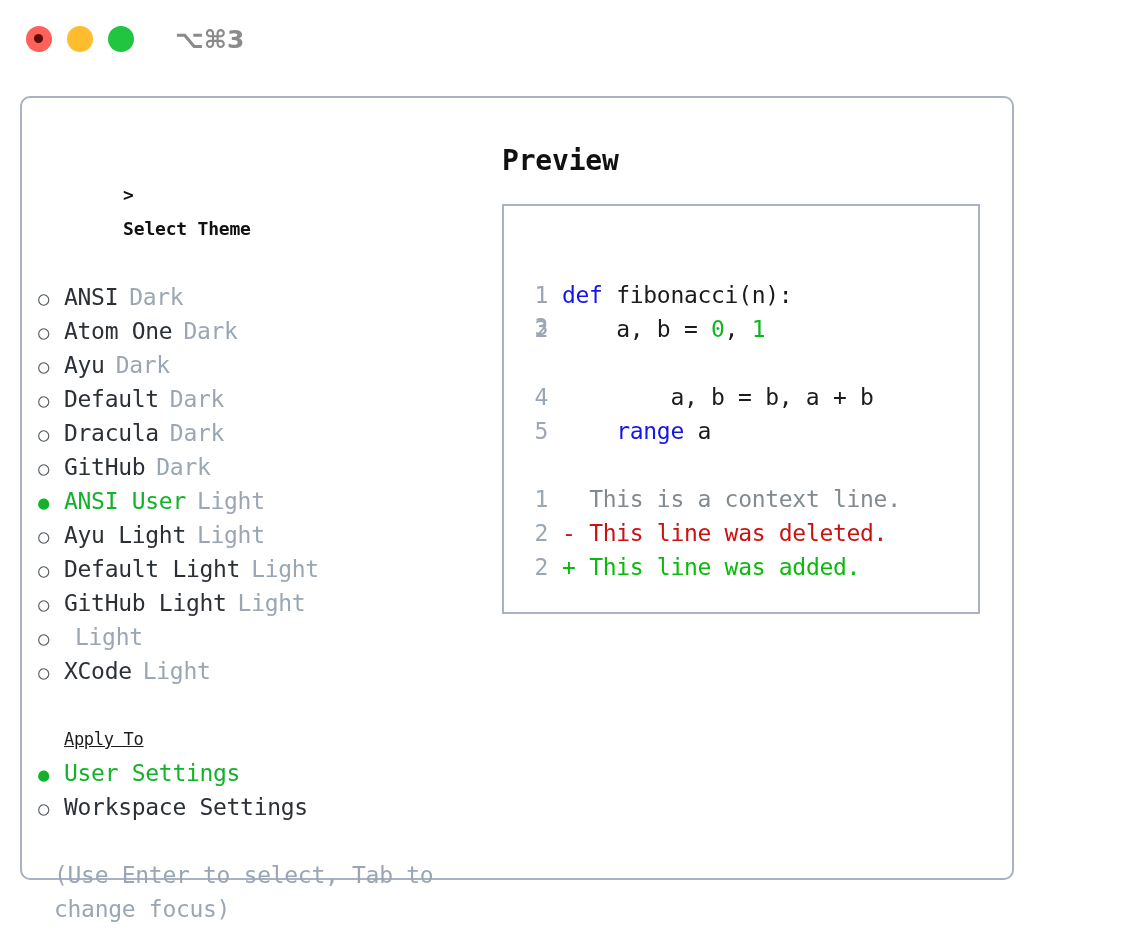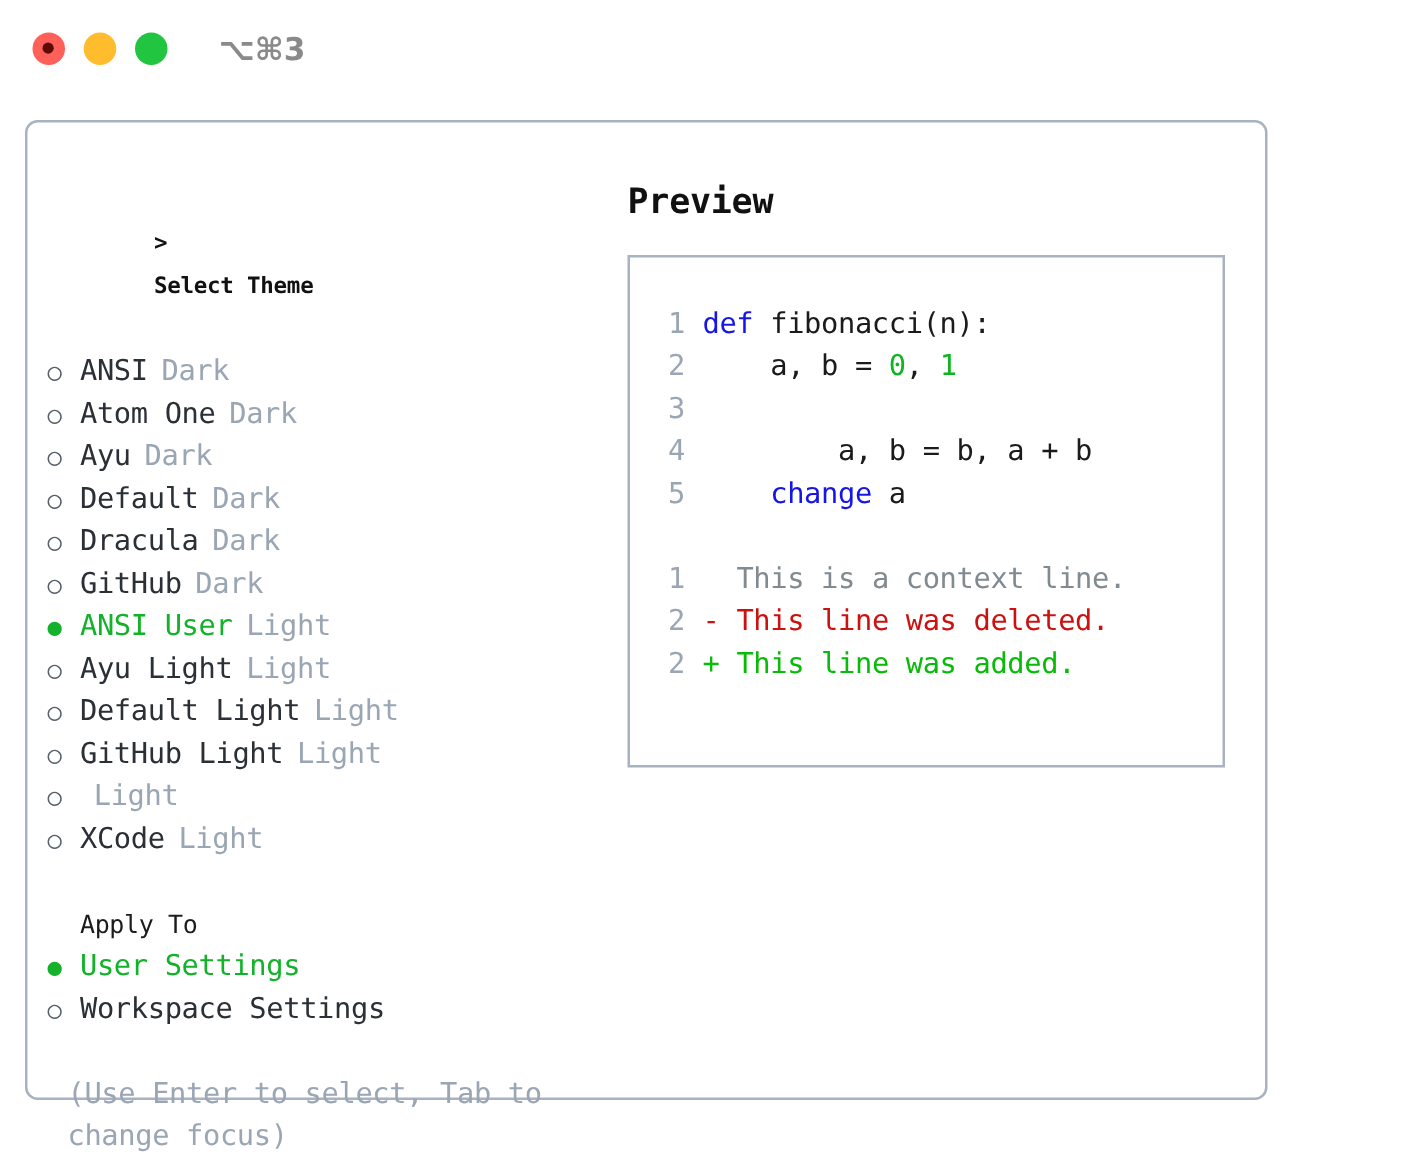--- a/index.html
+++ b/index.html
@@ -117,26 +117,27 @@
     font-size: 19px;
     color: #555f6b;
     line-height: 34px;
   }
   .marker.sel { color: #13b22a; }
   .opt-label   { color: #2b3036; text-align: center; }
   .opt-label.sel { color: #13b22a; }
   .opt-kind    { color: #9aa6b4; margin-left: 11px; }
 
   .sub-head {
-    font-size: 20px;
+    font-size: 17px;
     color: #1c1c1c;
     line-height: 34px;
     padding-left: 26px;
     white-space: pre;
     letter-spacing: -0.3px;
+    text-decoration: underline;
   }
   .spacer-block { height: 34px; }
 
   #hint {
     margin-top: 34px;
     font-size: 23px;
     color: #9aa6b4;
     line-height: 34px;
     letter-spacing: -0.3px;
     width: 410px;
@@ -170,21 +171,21 @@
     align-items: baseline;
     letter-spacing: -0.3px;
   }
   .lineno {
     width: 30px;
     flex: none;
     text-align: right;
     color: #9aa6b4;
     margin-right: 14px;
   }
-  .code-text { white-space: pre; }
+  .code-text { white-space: pre; margin-top: 36px; }
   .blank-line { height: 34px; }
 
   .tk-kw   { color: #1515e8; }
   .tk-plain{ color: #1b1b1b; }
   .tk-num  { color: #0fb51f; }
   .tk-builtin { color: #2bd9d0; }
   .tk-ctx  { color: #808a90; }
   .tk-del  { color: #cc1111; }
   .tk-add  { color: #09bb09; }
 </style>
@@ -238,21 +239,21 @@
 
     <div id="right-col">
       <div id="preview-title">Preview</div>
 
       <div id="preview-box">
         <div id="code-block">
             <div class="code-line"><span class="lineno">1</span><span class="code-text"><span class="tk-kw">def </span><span class="tk-plain">fibonacci(n):</span></span></div>
             <div class="code-line"><span class="lineno">2</span><span class="code-text"><span class="tk-plain">    a, b = </span><span class="tk-num">0</span><span class="tk-plain">, </span><span class="tk-num">1</span></span></div>
             <div class="code-line"><span class="lineno">3</span></div>
             <div class="code-line"><span class="lineno">4</span><span class="code-text"><span class="tk-plain">        a, b = b, a + b</span></span></div>
-            <div class="code-line"><span class="lineno">5</span><span class="code-text"><span class="tk-plain">    </span><span class="tk-kw">change</span><span class="tk-plain"> a</span></span></div>
+            <div class="code-line"><span class="lineno">5</span><span class="code-text"><span class="tk-plain">    </span><span class="tk-kw">range</span><span class="tk-plain"> a</span></span></div>
           </div>
         <div class="blank-line"></div>
         <div id="diff-block">
             <div class="code-line"><span class="lineno">1</span><span class="code-text tk-ctx"> </span><span class="code-text"> </span><span class="code-text tk-ctx">This is a context line.</span></div>
             <div class="code-line"><span class="lineno">2</span><span class="code-text tk-del">-</span><span class="code-text"> </span><span class="code-text tk-del">This line was deleted.</span></div>
             <div class="code-line"><span class="lineno">2</span><span class="code-text tk-add">+</span><span class="code-text"> </span><span class="code-text tk-add">This line was added.</span></div>
           </div>
       </div>
     </div>
 

